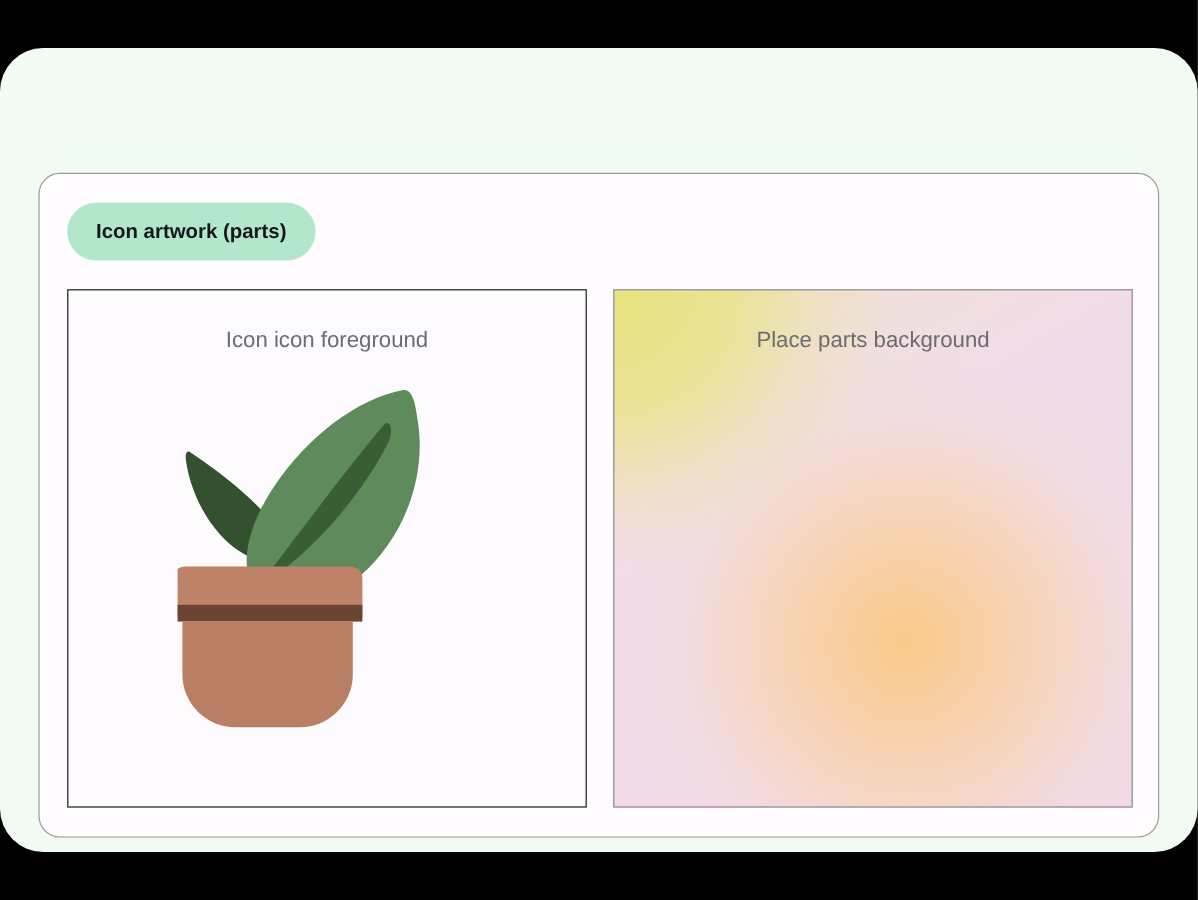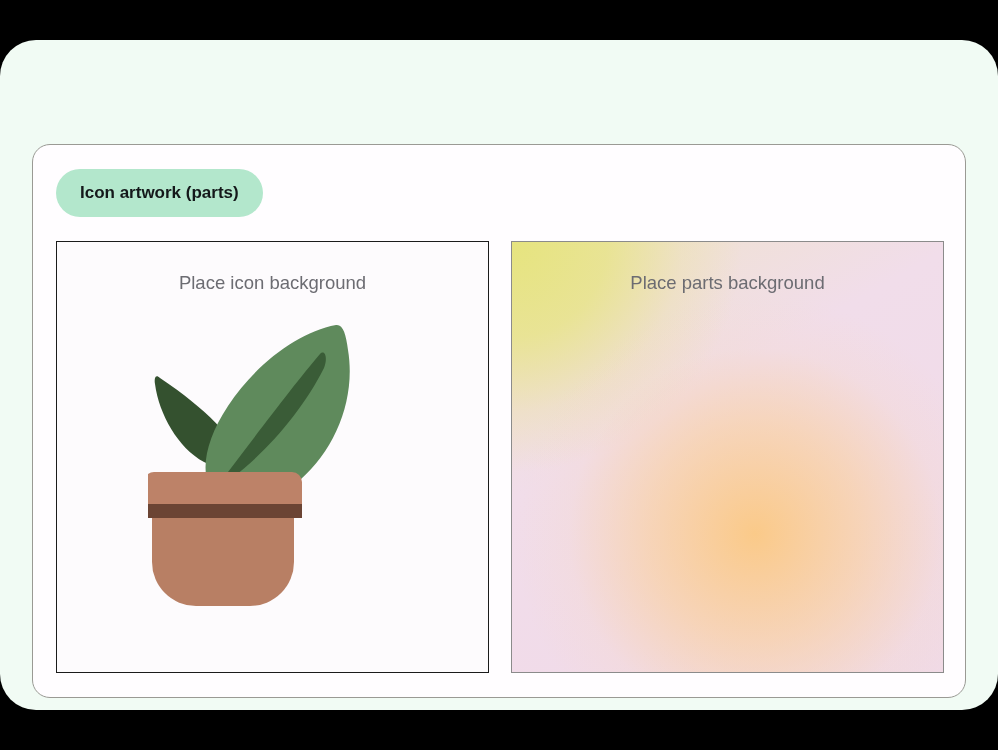--- a/index.html
+++ b/index.html
@@ -110,21 +110,21 @@
 
   <div id="content-card">
 
     <div id="section-badge">
       <span>Icon artwork (parts)</span>
     </div>
 
     <div id="panels">
 
       <div class="panel" id="foreground-panel">
-        <div class="panel-label">Place icon background</div>
+        <div class="panel-label">Icon icon foreground</div>
 
         <svg id="plant-art" width="250" height="290" viewBox="0 0 250 290">
 
           <path d="M12 58 C 8 54, 6 57, 7 64 C 11 94, 30 128, 56 142 C 72 150, 88 148, 95 138 C 84 118, 60 90, 12 58 Z" fill="#34512f"></path>
 
           <path d="M188 5 C 150 12, 108 44, 80 86 C 56 122, 50 158, 68 176
                    C 86 194, 122 186, 152 160 C 188 129, 208 78, 200 30
                    C 198 14, 195 4, 188 5 Z" fill="#5f8a5c"></path>
 
           <path d="M172 34 C 148 62, 112 110, 80 152 C 74 160, 77 163, 85 157

